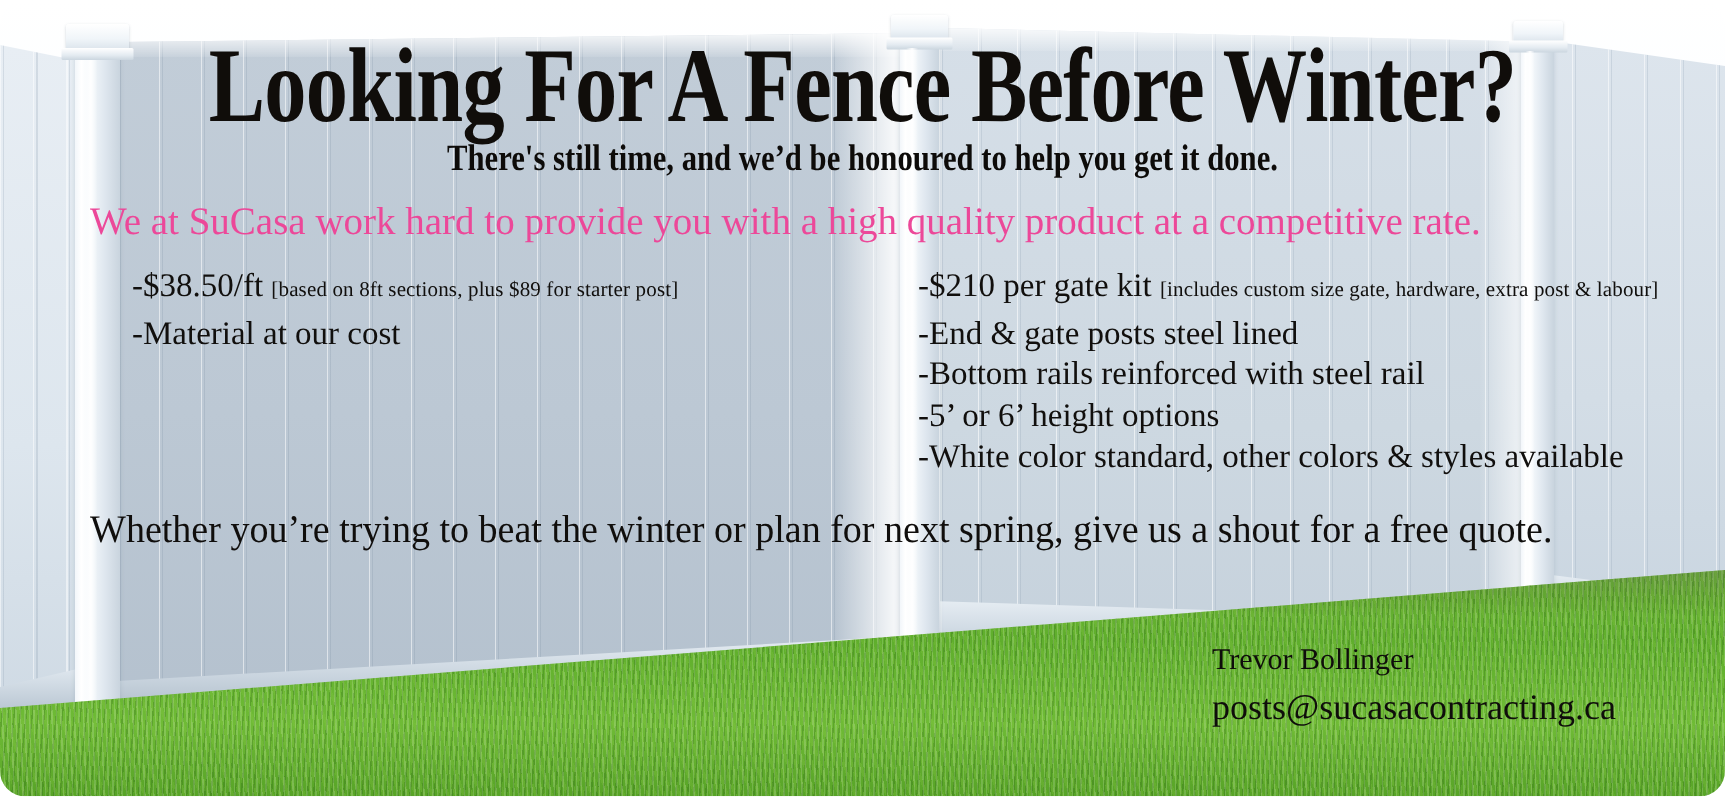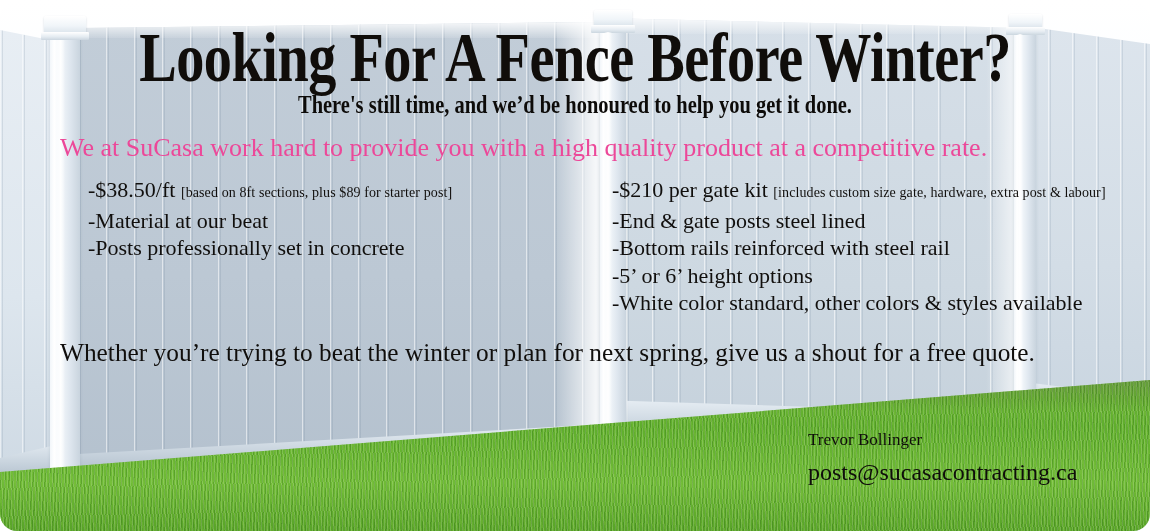--- a/index.html
+++ b/index.html
@@ -290,21 +290,21 @@
     white-space: nowrap;
   }
 
   .contact {
     position: absolute;
     left: 808px; top: 424px;
     font-family: "Liberation Serif", serif;
     color: #0f0d0b;
   }
   .contact .line {
-    font-size: 17px;
+    font-size: 20px;
     line-height: 32px;
     white-space: nowrap;
   }
   .contact .line.email { font-size: 24px; }
 </style>
 </head>
 <body>
 
 <div class="ad">
 
@@ -351,22 +351,21 @@
 
     <div class="intro">We at SuCasa work hard to provide you with a high quality product at a competitive rate.</div>
 
     <div class="columns">
 
       <div class="col" id="col-left">
         <div class="bullet">
           <span>-$38.50/ft</span>
           <span class="note">[based on 8ft sections, plus $89 for starter post]</span>
         </div>
-        <div class="bullet">-Material at our beat</div>
-        <div class="bullet">-Posts professionally set in concrete</div>
+        <div class="bullet">-Material at our cost</div>
       </div>
 
       <div class="col" id="col-right">
         <div class="bullet">
           <span>-$210 per gate kit</span>
           <span class="note">[includes custom size gate, hardware, extra post &amp; labour]</span>
         </div>
         <div class="bullet">-End &amp; gate posts steel lined</div>
         <div class="bullet">-Bottom rails reinforced with steel rail</div>
         <div class="bullet">-5’ or 6’ height options</div>

